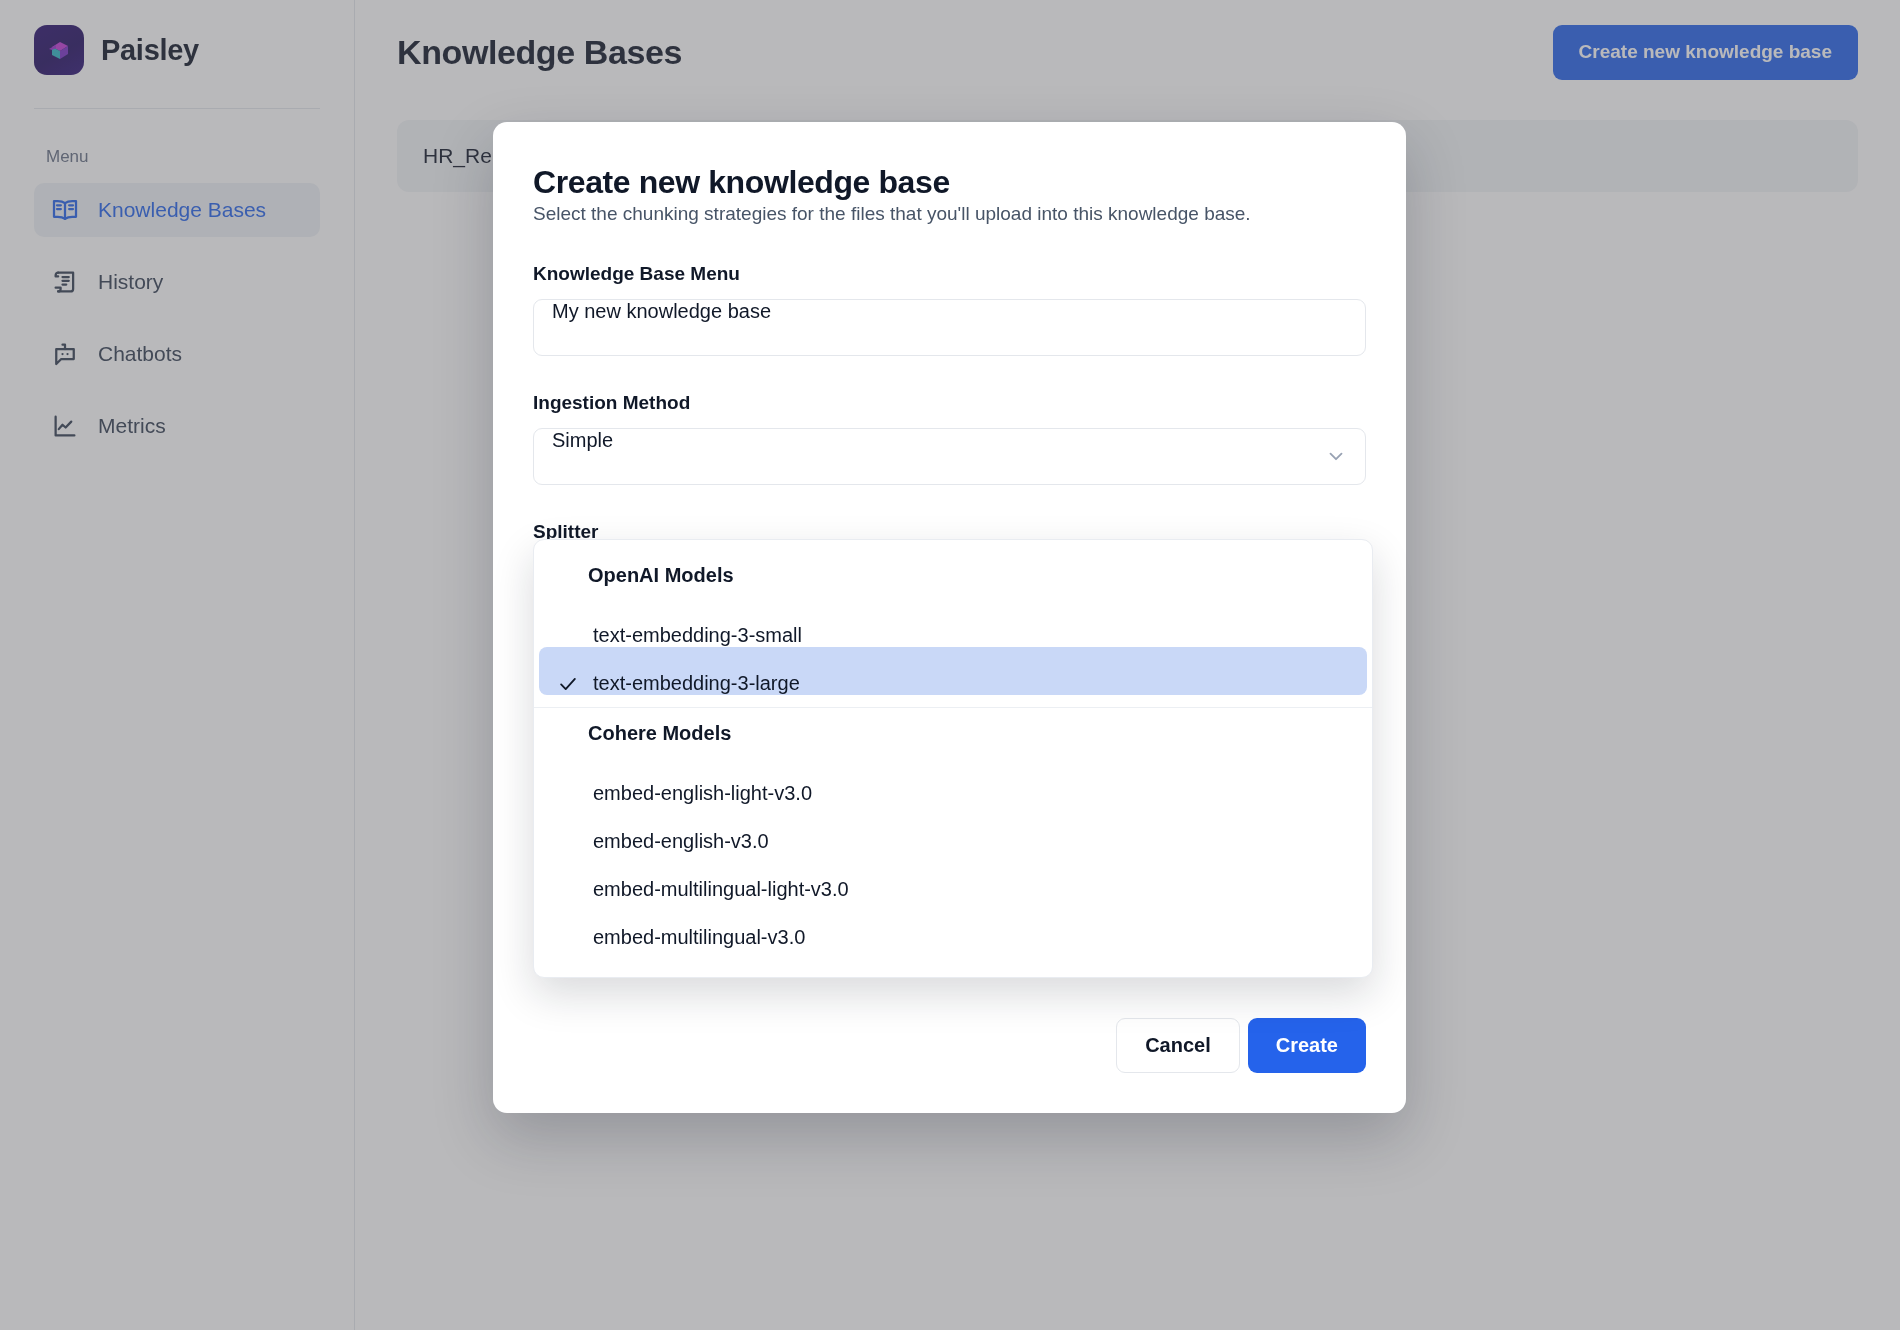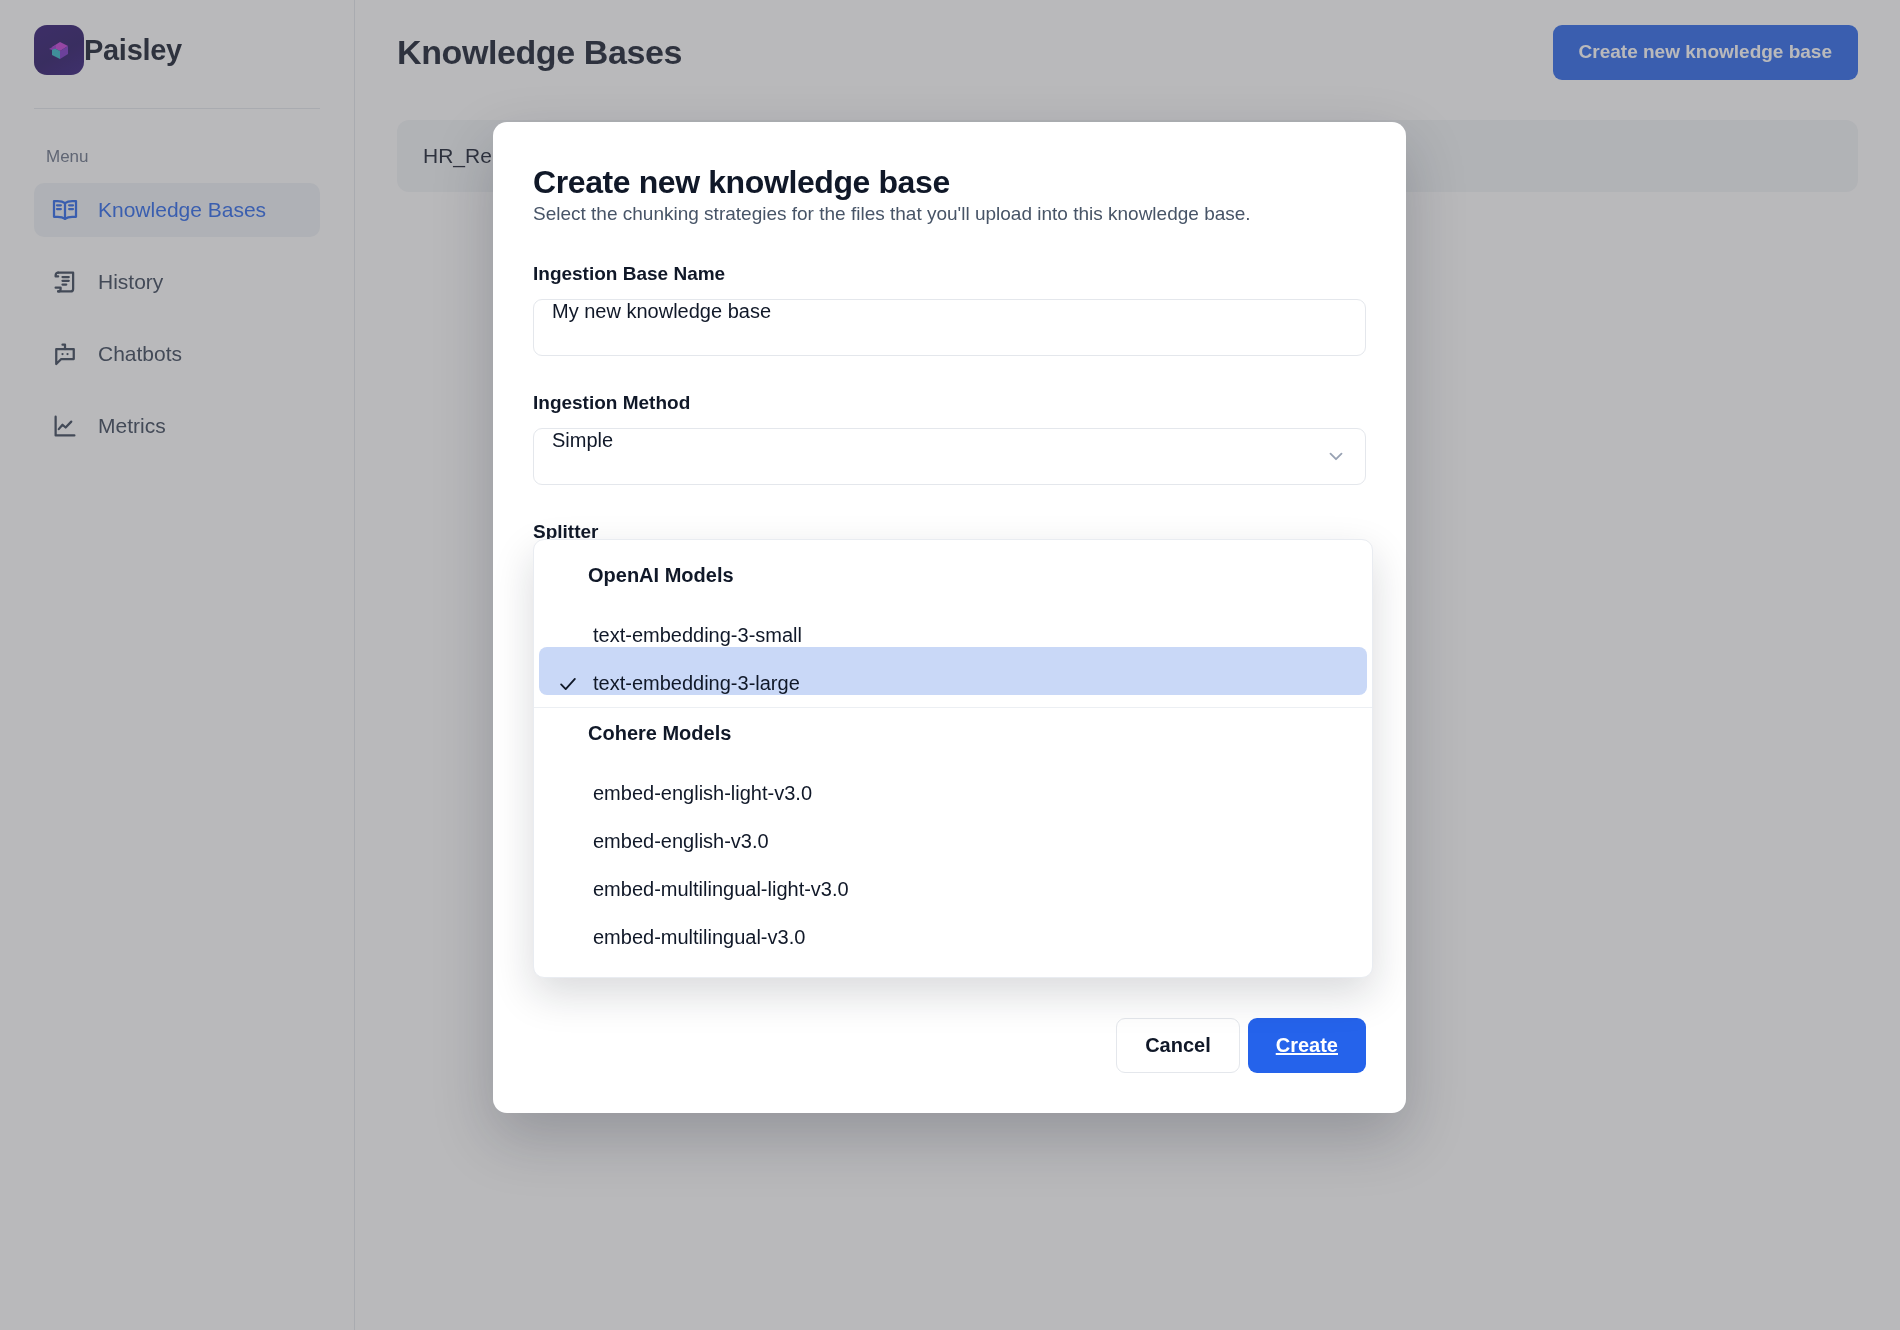--- a/index.html
+++ b/index.html
@@ -31,20 +31,21 @@
     height: 1330px;
     background: #ffffff;
     border-right: 1px solid #e4e7ec;
     padding: 0 34px;
     flex: 0 0 355px;
   }
 
   .brand {
     display: flex;
     align-items: center;
+    gap: 17px;
     height: 100px;
     padding-left: 0px;
   }
   .brand-logo {
     width: 50px;
     height: 50px;
     border-radius: 13px;
     background: linear-gradient(150deg, #2a1170 0%, #241063 55%, #2d1478 100%);
     display: flex;
     align-items: center;
@@ -258,21 +259,20 @@
   }
   .btn-ghost {
     background: #ffffff;
     border: 1px solid #e4e7ec;
     color: #101828;
   }
   .btn-primary {
     background: #2563eb;
     border: none;
     color: #ffffff;
-    text-decoration: underline;
   }
 </style>
 </head>
 <body>
 
 <div id="app">
 
   <div class="page">
 
     <aside class="sidebar">
@@ -352,21 +352,21 @@
   </div>
 
   <div class="overlay"></div>
 
   <div class="modal">
 
     <div class="modal-title">Create new knowledge base</div>
     <div class="modal-sub">Select the chunking strategies for the files that you'll upload into this knowledge base.</div>
 
     <div class="field">
-      <div class="field-label">Ingestion Base Name</div>
+      <div class="field-label">Knowledge Base Menu</div>
       <div class="control">
         <span>My new knowledge base</span>
       </div>
     </div>
 
     <div class="field">
       <div class="field-label">Ingestion Method</div>
       <div class="control">
         <span>Simple</span>
         <span class="chev">

